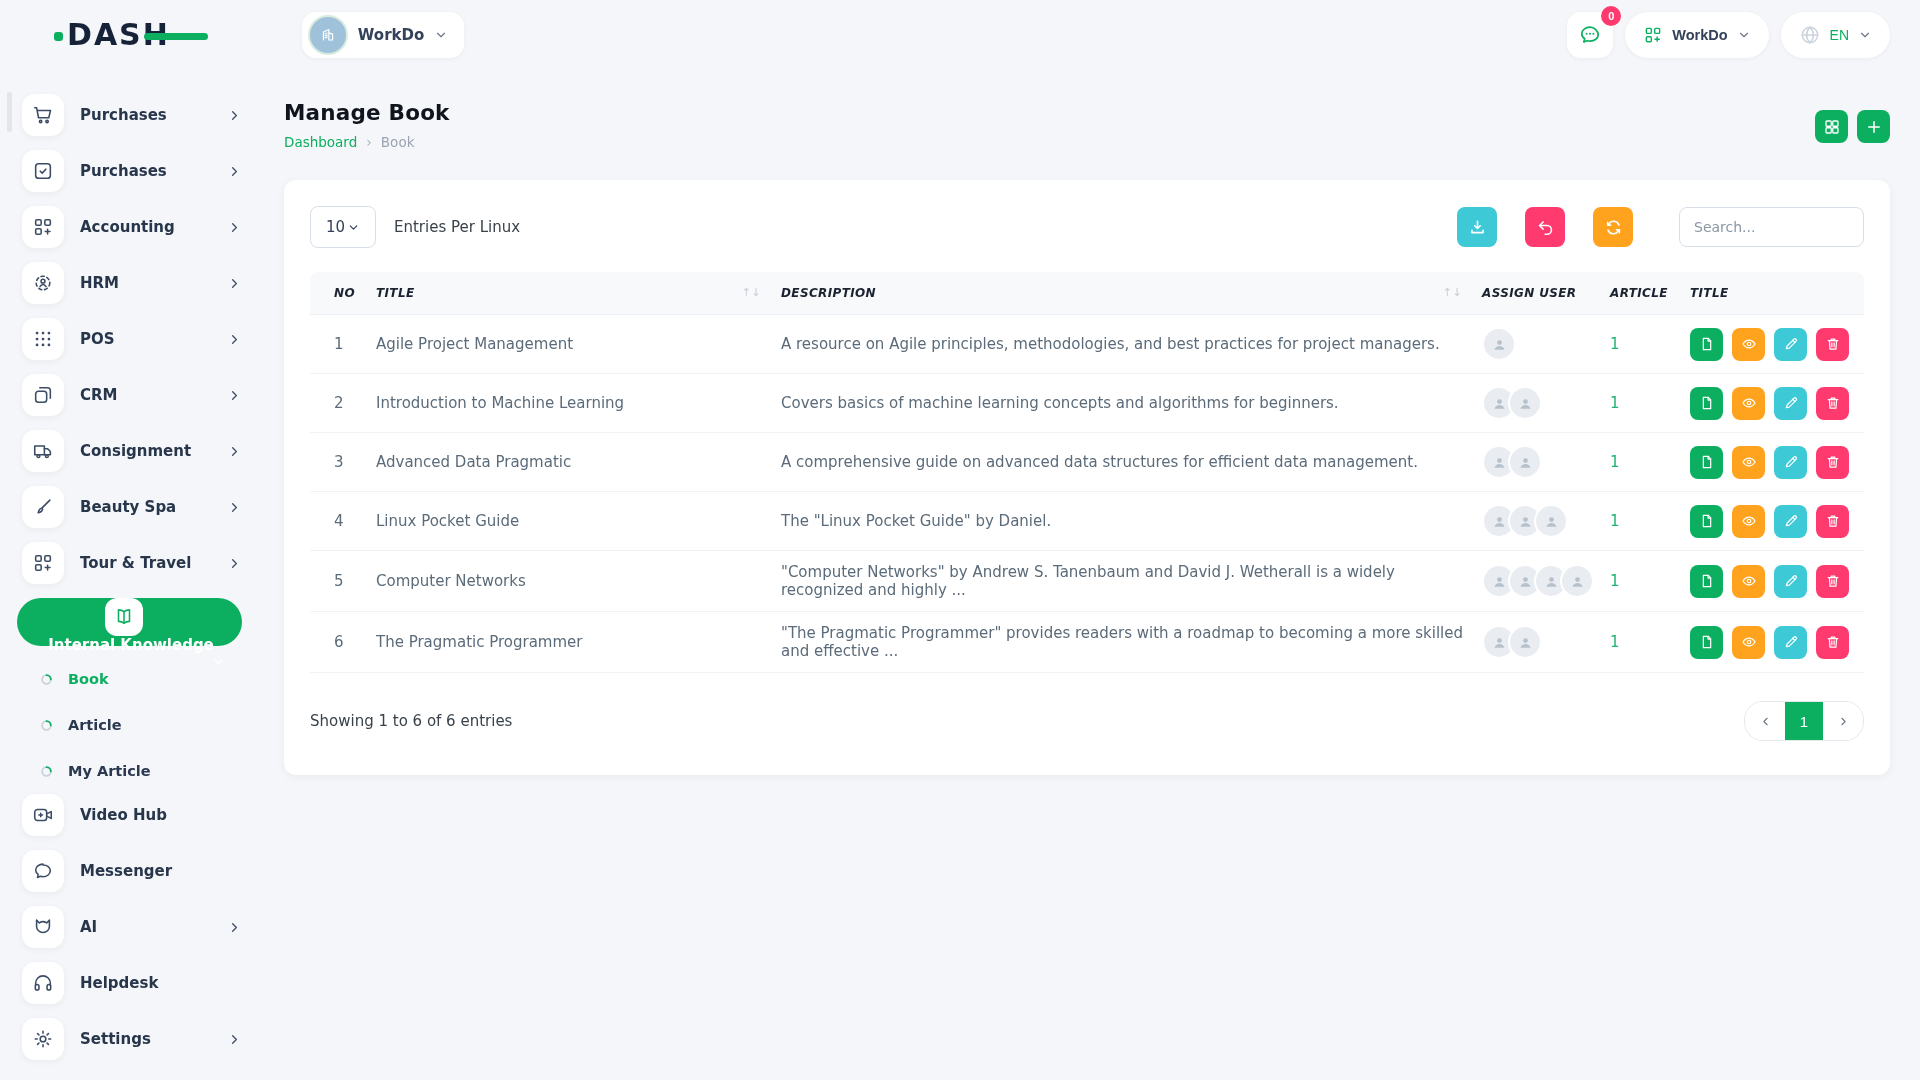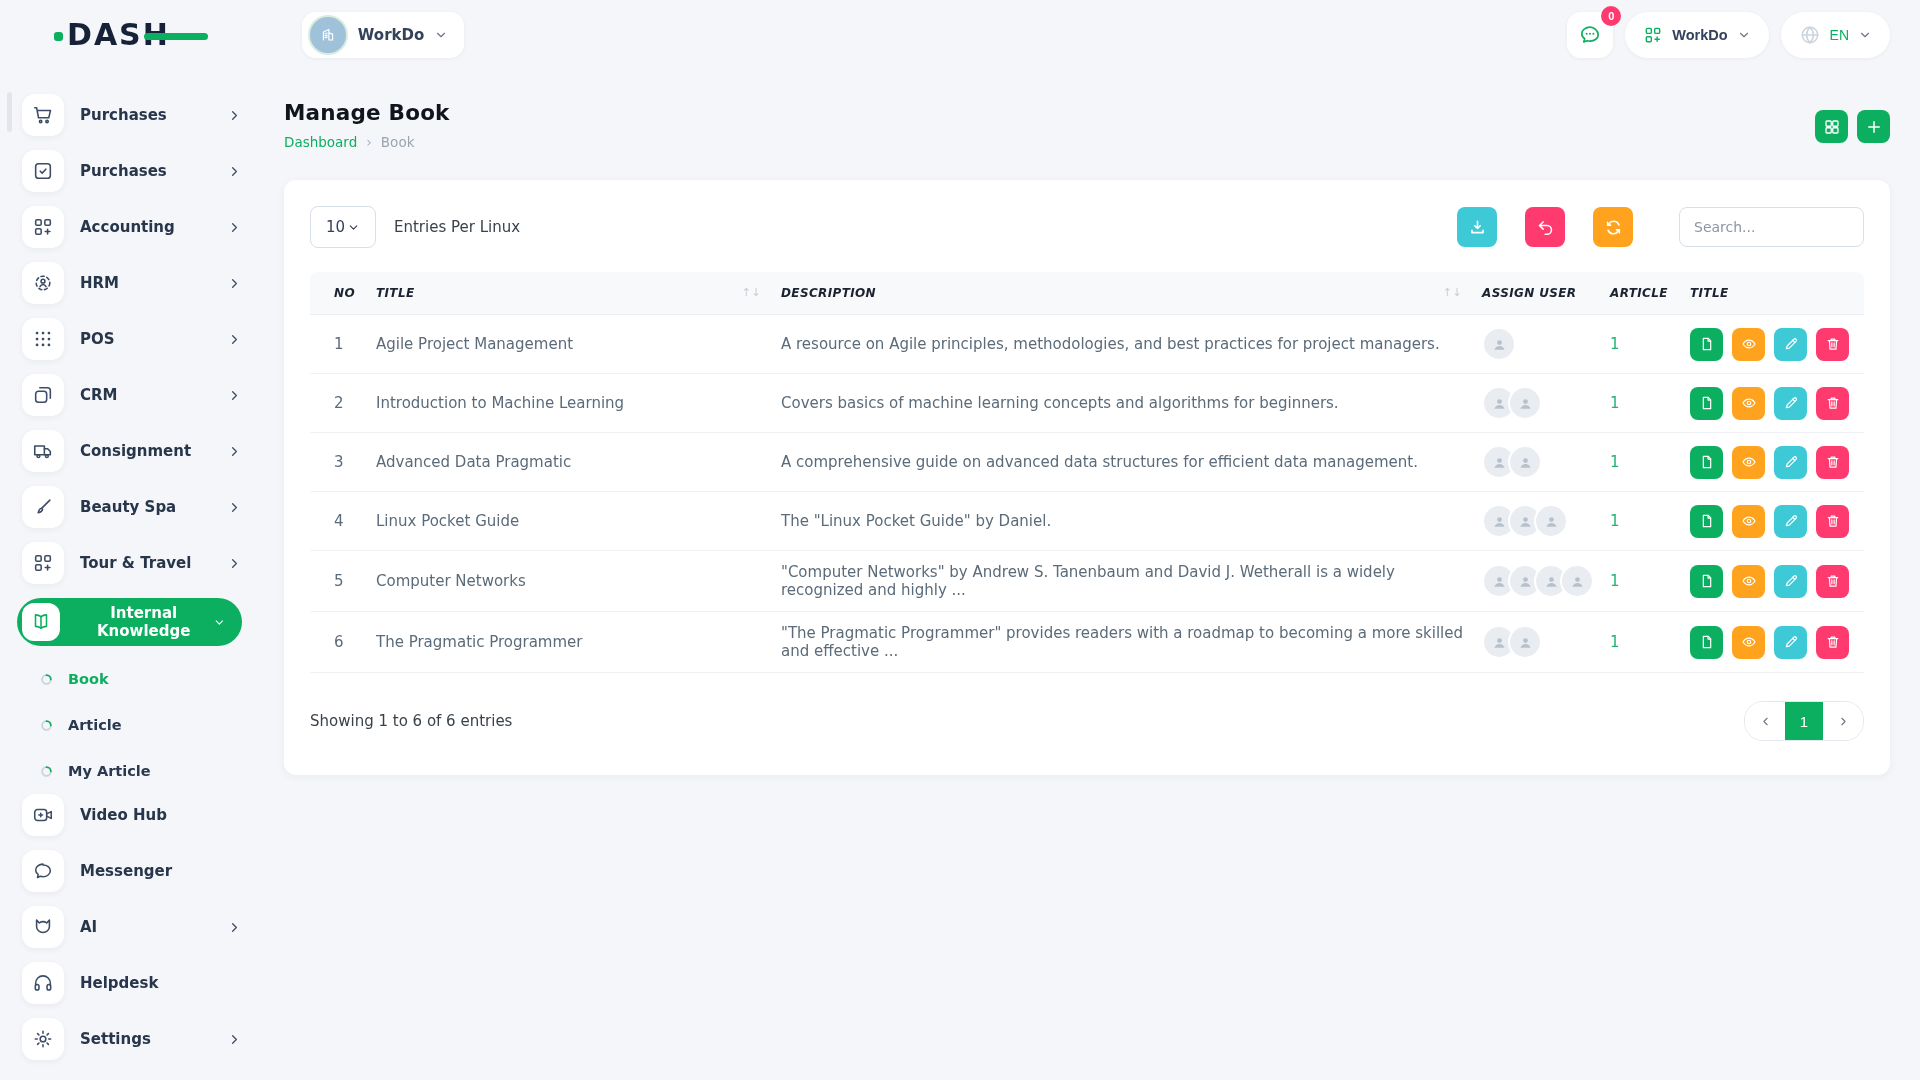--- a/index.html
+++ b/index.html
@@ -32,21 +32,21 @@
   .lang-label{color:#0caf60;font-weight:400;font-size:14px;}
 
   
   .sidebar{position:absolute;top:70px;left:0;width:260px;bottom:0;padding-top:24px;box-sizing:border-box;}
   .scroll-thumb{position:absolute;left:7px;top:22px;width:5px;height:40px;border-radius:3px;background:#e2e5ea;}
   .side-item{display:flex;align-items:center;height:42px;margin:0 18px 14px 22px;cursor:pointer;text-align:center;}
   .side-item .tile{width:42px;height:42px;background:#fff;border-radius:13px;display:flex;align-items:center;justify-content:center;color:#3c4c64;box-shadow:0 2px 6px rgba(21,34,56,.05);flex:none;}
   .side-item .tile svg{width:22px;height:22px;}
   .side-label{margin-left:16px;font-size:15px;font-weight:600;color:#27364b;}
   .side-item .chev{margin-left:auto;width:15px;height:15px;color:#3c4c64;}
-  .side-item.active{background:#0caf60;border-radius:999px;height:48px;margin:4px 18px 10px 17px;padding:0 16px 0 5px;}
+  .side-item.active{background:#0caf60;border-radius:999px;height:48px;margin:4px 18px 10px 17px;padding:0 16px 0 5px;flex-direction:column;}
   .side-item.active .tile{width:38px;height:38px;border-radius:12px;color:#0caf60;box-shadow:none;}
   .side-item.active .side-label{color:#fff;margin-left:14px;}
   .side-item.active .chev{color:#fff;}
   .sub-item{display:flex;align-items:center;height:46px;padding-left:40px;cursor:pointer;}
   .sub-item .bullet{width:13px;height:13px;flex:none;}
   .sub-item .sub-label{margin-left:15px;font-size:14.5px;font-weight:600;color:#2a3950;}
   .sub-item.active .sub-label{color:#0caf60;}
 
   
   .main{position:absolute;left:260px;top:70px;right:0;bottom:0;padding:30px 30px 0 24px;box-sizing:border-box;}

